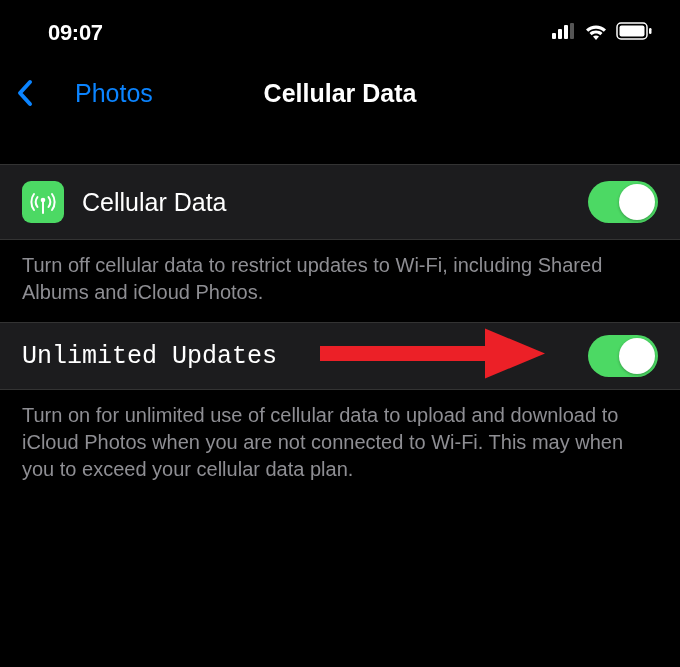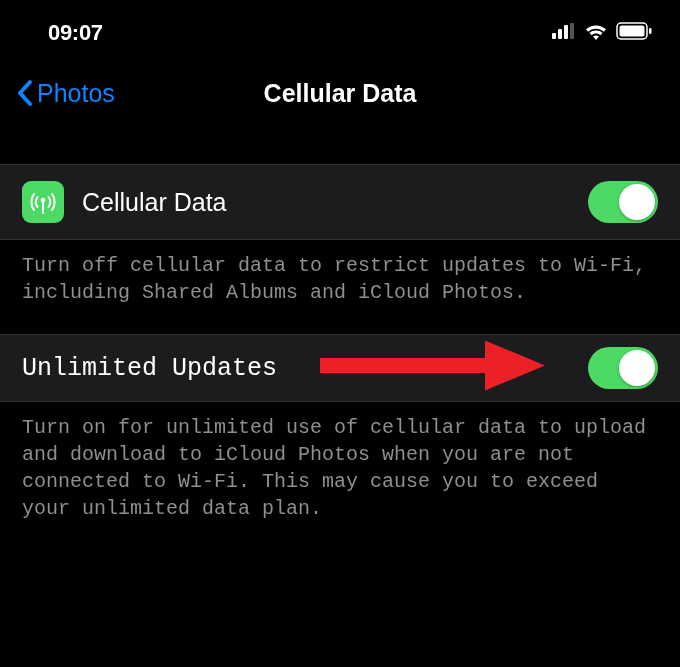--- a/index.html
+++ b/index.html
@@ -43,20 +43,21 @@
       align-items: center;
       padding: 0 18px;
     }
     .back-link {
       display: flex;
       align-items: center;
       color: #0b84ff;
       font-size: 25px;
       position: absolute;
       left: 16px;
+      gap: 38px;
     }
     .back-chevron {
       margin-right: 4px;
       display: inline-flex;
       align-items: center;
     }
     .nav-title {
       position: absolute;
       left: 50%;
       transform: translateX(-50%);
@@ -111,26 +112,25 @@
       top: 3px;
       right: 3px;
       width: 36px;
       height: 36px;
       border-radius: 50%;
       background: #fff;
       box-shadow: 0 1px 3px rgba(0,0,0,0.3);
     }
     
     .footer {
-      padding: 12px 22px 28px 22px;
+      padding: 12px 22px 16px 22px;
       font-size: 20px;
       line-height: 1.35;
       color: #8e8e93;
       background: #000;
-      font-family: Liberation Mono, monospace;
     }
     .cell-secondary {
       height: 68px;
       position: relative;
       font-family: Liberation Mono, monospace;
     }
     
     .arrow-annotation {
       position: absolute;
       left: 320px;
@@ -211,13 +211,13 @@
     <div class="knob"></div>
   </div>
   <div class="arrow-annotation">
     <svg width="230" height="60" viewBox="0 0 230 60">
       <line x1="0" y1="30" x2="175" y2="30" stroke="#ec2027" stroke-width="15"></line>
       <polygon points="165,5 225,30 165,55" fill="#ec2027"></polygon>
     </svg>
   </div>
 </div>
 
-<div class="footer">Turn on for unlimited use of cellular data to upload and download to iCloud Photos when you are not connected to Wi-Fi. This may cause you to exceed your unlimited data plan.</div>
+<div class="footer">Turn on for unlimited use of cellular data to upload and download to iCloud Photos when you are not connected to Wi-Fi. This may when you to exceed your cellular data plan.</div>
 
 </body></html>

